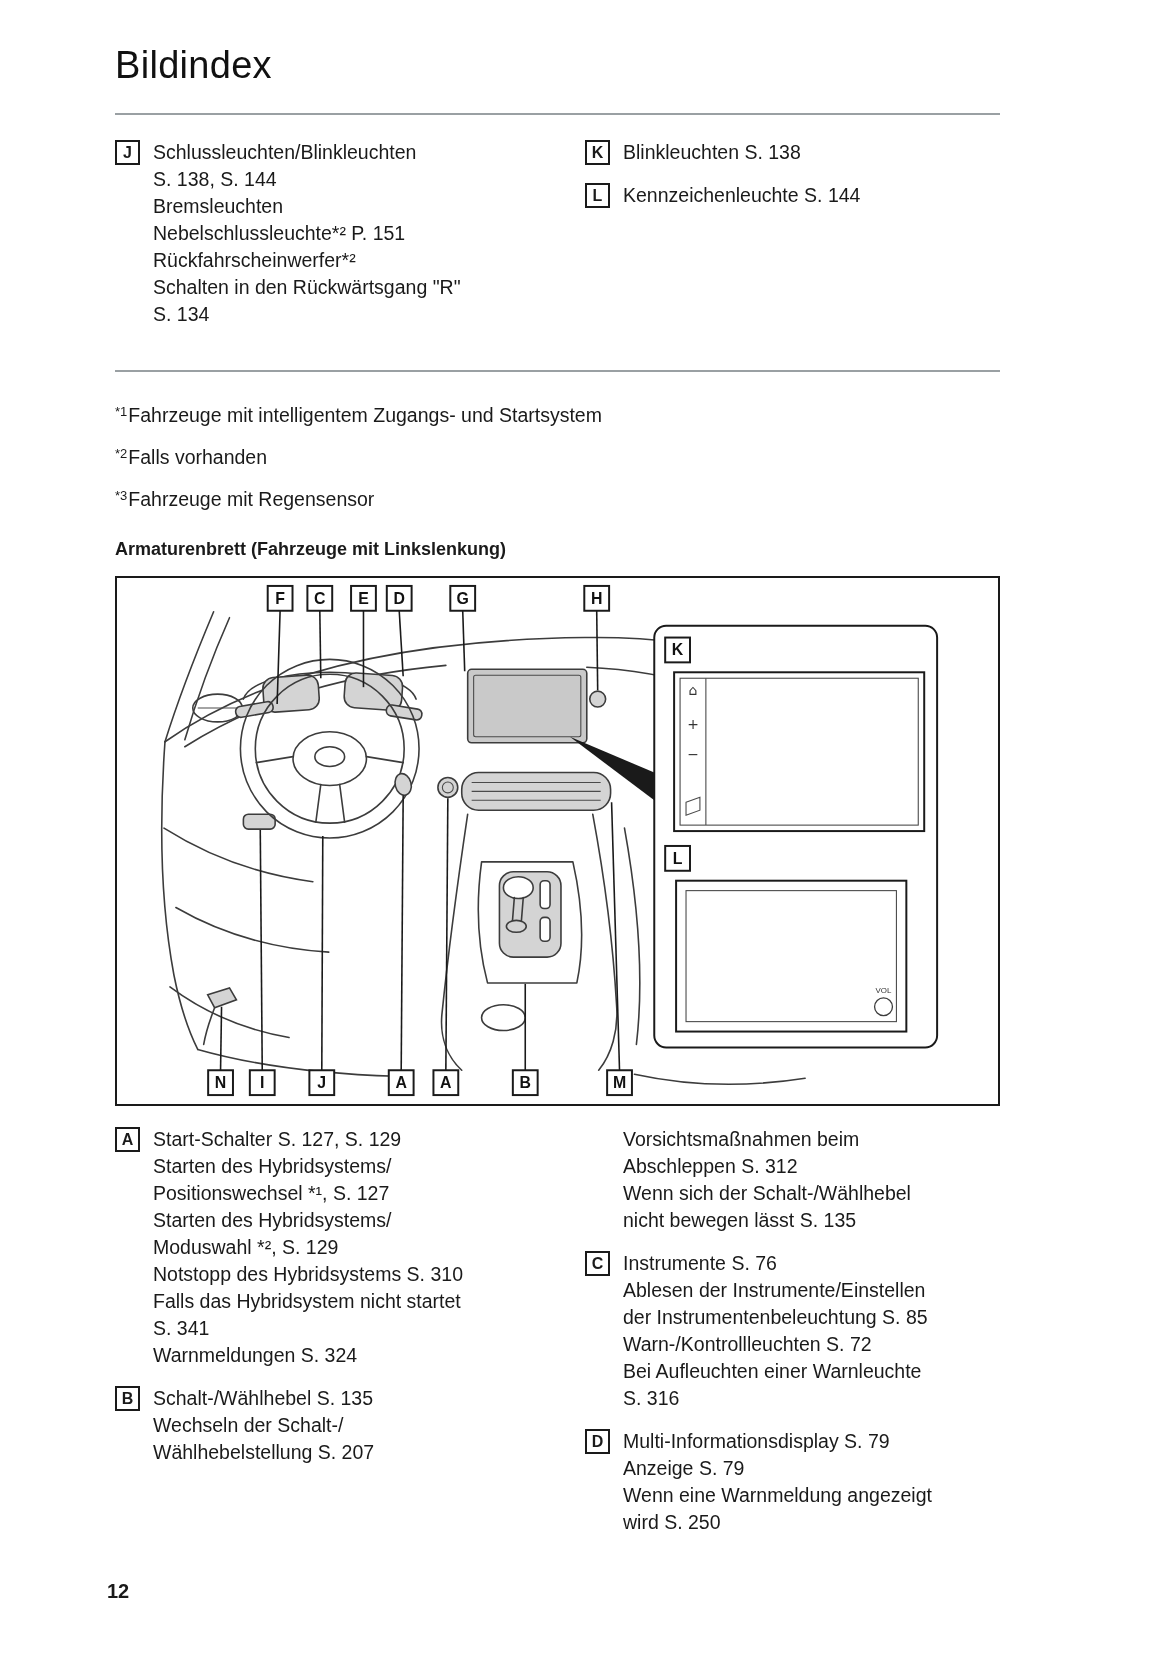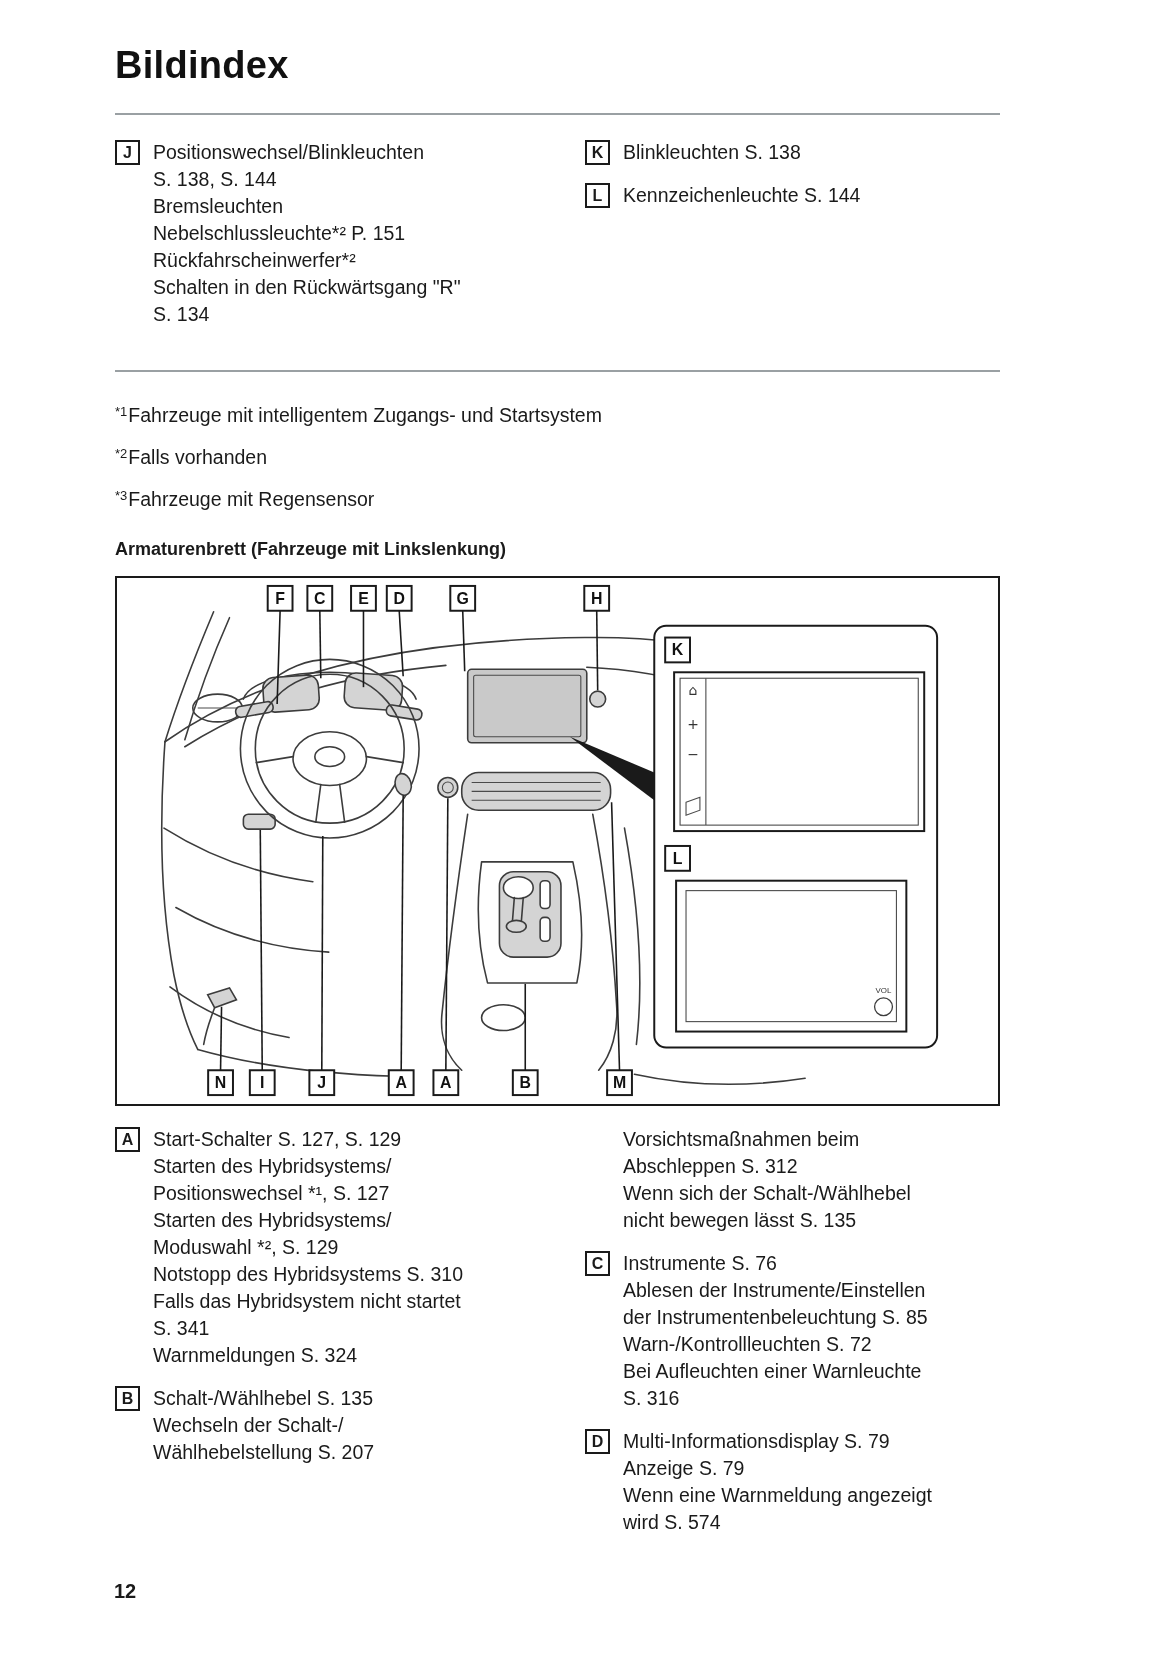--- a/index.html
+++ b/index.html
@@ -3,21 +3,21 @@
 <meta charset="utf-8">
 <style>
   * { margin:0; padding:0; box-sizing:border-box; }
   html,body { background:#ffffff; }
   .page {
     position:relative; width:1165px; height:1653px; background:#fff;
     color:#1a1a1a; font-family:"Liberation Sans", sans-serif; overflow:hidden;
   }
   .content { position:absolute; left:115px; top:0; width:885px; }
 
-  .title { margin-top:44px; font-size:38px; font-weight:700; letter-spacing:.3px; color:#111; }
+  .title { margin-top:44px; font-size:38px; font-weight:400; letter-spacing:.3px; color:#111; }
 
   .rule { border:none; border-top:2px solid #9aa0a3; margin-top:26px; }
 
   .index-list { display:flex; margin-top:24px; }
   .col-left { width:470px; flex:0 0 auto; }
   .col-right { flex:1; }
 
   .entry { display:flex; align-items:flex-start; margin-bottom:16px; }
   .label-box {
     width:25px; height:25px; border:2px solid #1a1a1a; background:#fff;
@@ -43,38 +43,38 @@
   .fill-light{ fill:#d4d4d4; stroke:#3c3c3c; stroke-width:1.6; }
   .fill-mid  { fill:#c9c9c9; stroke:#3c3c3c; stroke-width:1.6; }
   .fill-white{ fill:#ffffff; stroke:#3c3c3c; stroke-width:1.6; }
   .thick     { fill:#ffffff; stroke:#1a1a1a; stroke-width:2; }
   .leader    { stroke:#1a1a1a; stroke-width:1.6; }
   .boxletter { font-family:"Liberation Sans",sans-serif; font-size:16px; font-weight:700; text-anchor:middle; fill:#111; stroke:none; }
   .icon-txt  { font-family:"DejaVu Sans",sans-serif; font-size:14px; text-anchor:middle; fill:#333; stroke:none; }
   .tiny-txt  { font-family:"Liberation Sans",sans-serif; font-size:8px; text-anchor:middle; fill:#333; stroke:none; }
 
   .bottom-list { display:flex; margin-top:20px; }
-  .page-number { position:absolute; left:114px; top:1580px; font-size:20px; font-weight:700; }
+  .page-number { position:absolute; left:107px; top:1580px; font-size:20px; font-weight:700; }
 </style>
 </head>
 <body>
 
 <div class="page">
   <div class="content">
 
     <h1 class="title">Bildindex</h1>
 
     <hr class="rule">
 
     <div class="index-list">
       <div class="col-left">
         <div class="entry">
           <span class="label-box">J</span>
           <div class="entry-lines">
-            <div class="line">Positionswechsel/Blinkleuchten</div>
+            <div class="line">Schlussleuchten/Blinkleuchten</div>
             <div class="line">S. 138, S. 144</div>
             <div class="line">Bremsleuchten</div>
             <div class="line">Nebelschlussleuchte*² P. 151</div>
             <div class="line">Rückfahrscheinwerfer*²</div>
             <div class="line">Schalten in den Rückwärtsgang "R"</div>
             <div class="line">S. 134</div>
           </div>
         </div>
       </div>
       <div class="col-right">
@@ -342,21 +342,21 @@
             <div class="line">Bei Aufleuchten einer Warnleuchte</div>
             <div class="line">S. 316</div>
           </div>
         </div>
         <div class="entry">
           <span class="label-box">D</span>
           <div class="entry-lines">
             <div class="line">Multi-Informationsdisplay S. 79</div>
             <div class="line">Anzeige S. 79</div>
             <div class="line">Wenn eine Warnmeldung angezeigt</div>
-            <div class="line">wird S. 574</div>
+            <div class="line">wird S. 250</div>
           </div>
         </div>
       </div>
     </div>
   </div>
 
   <div class="page-number">12</div>
 </div>
 
 </body></html>

